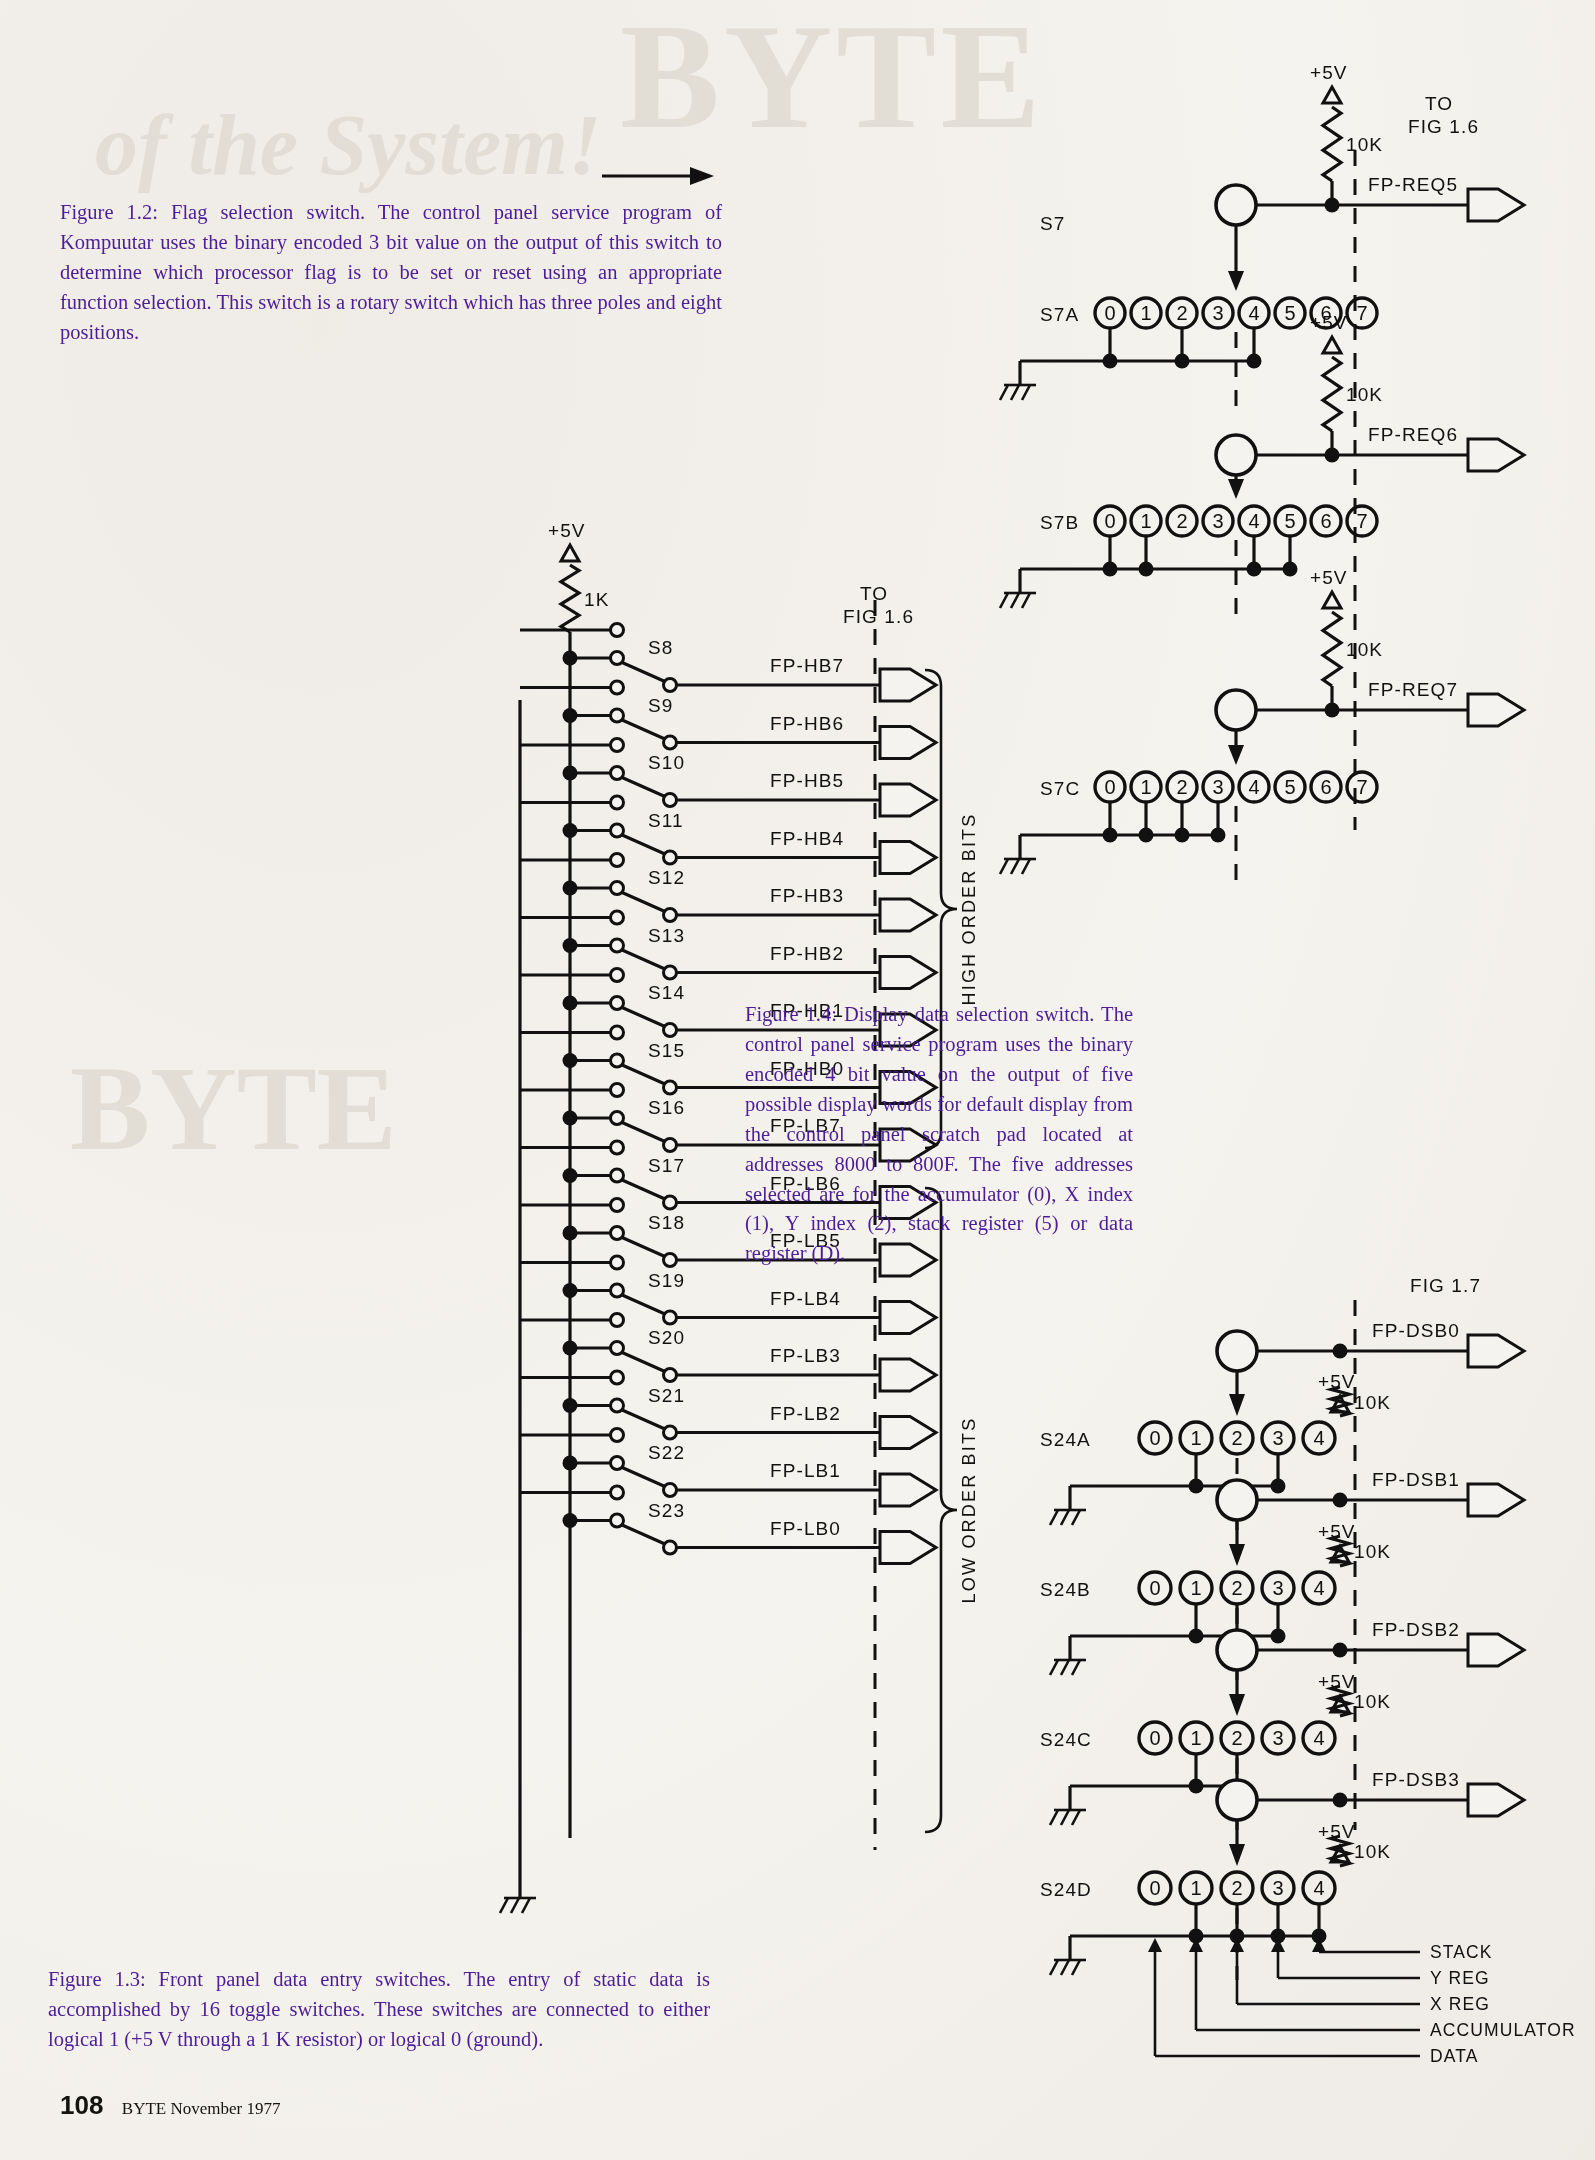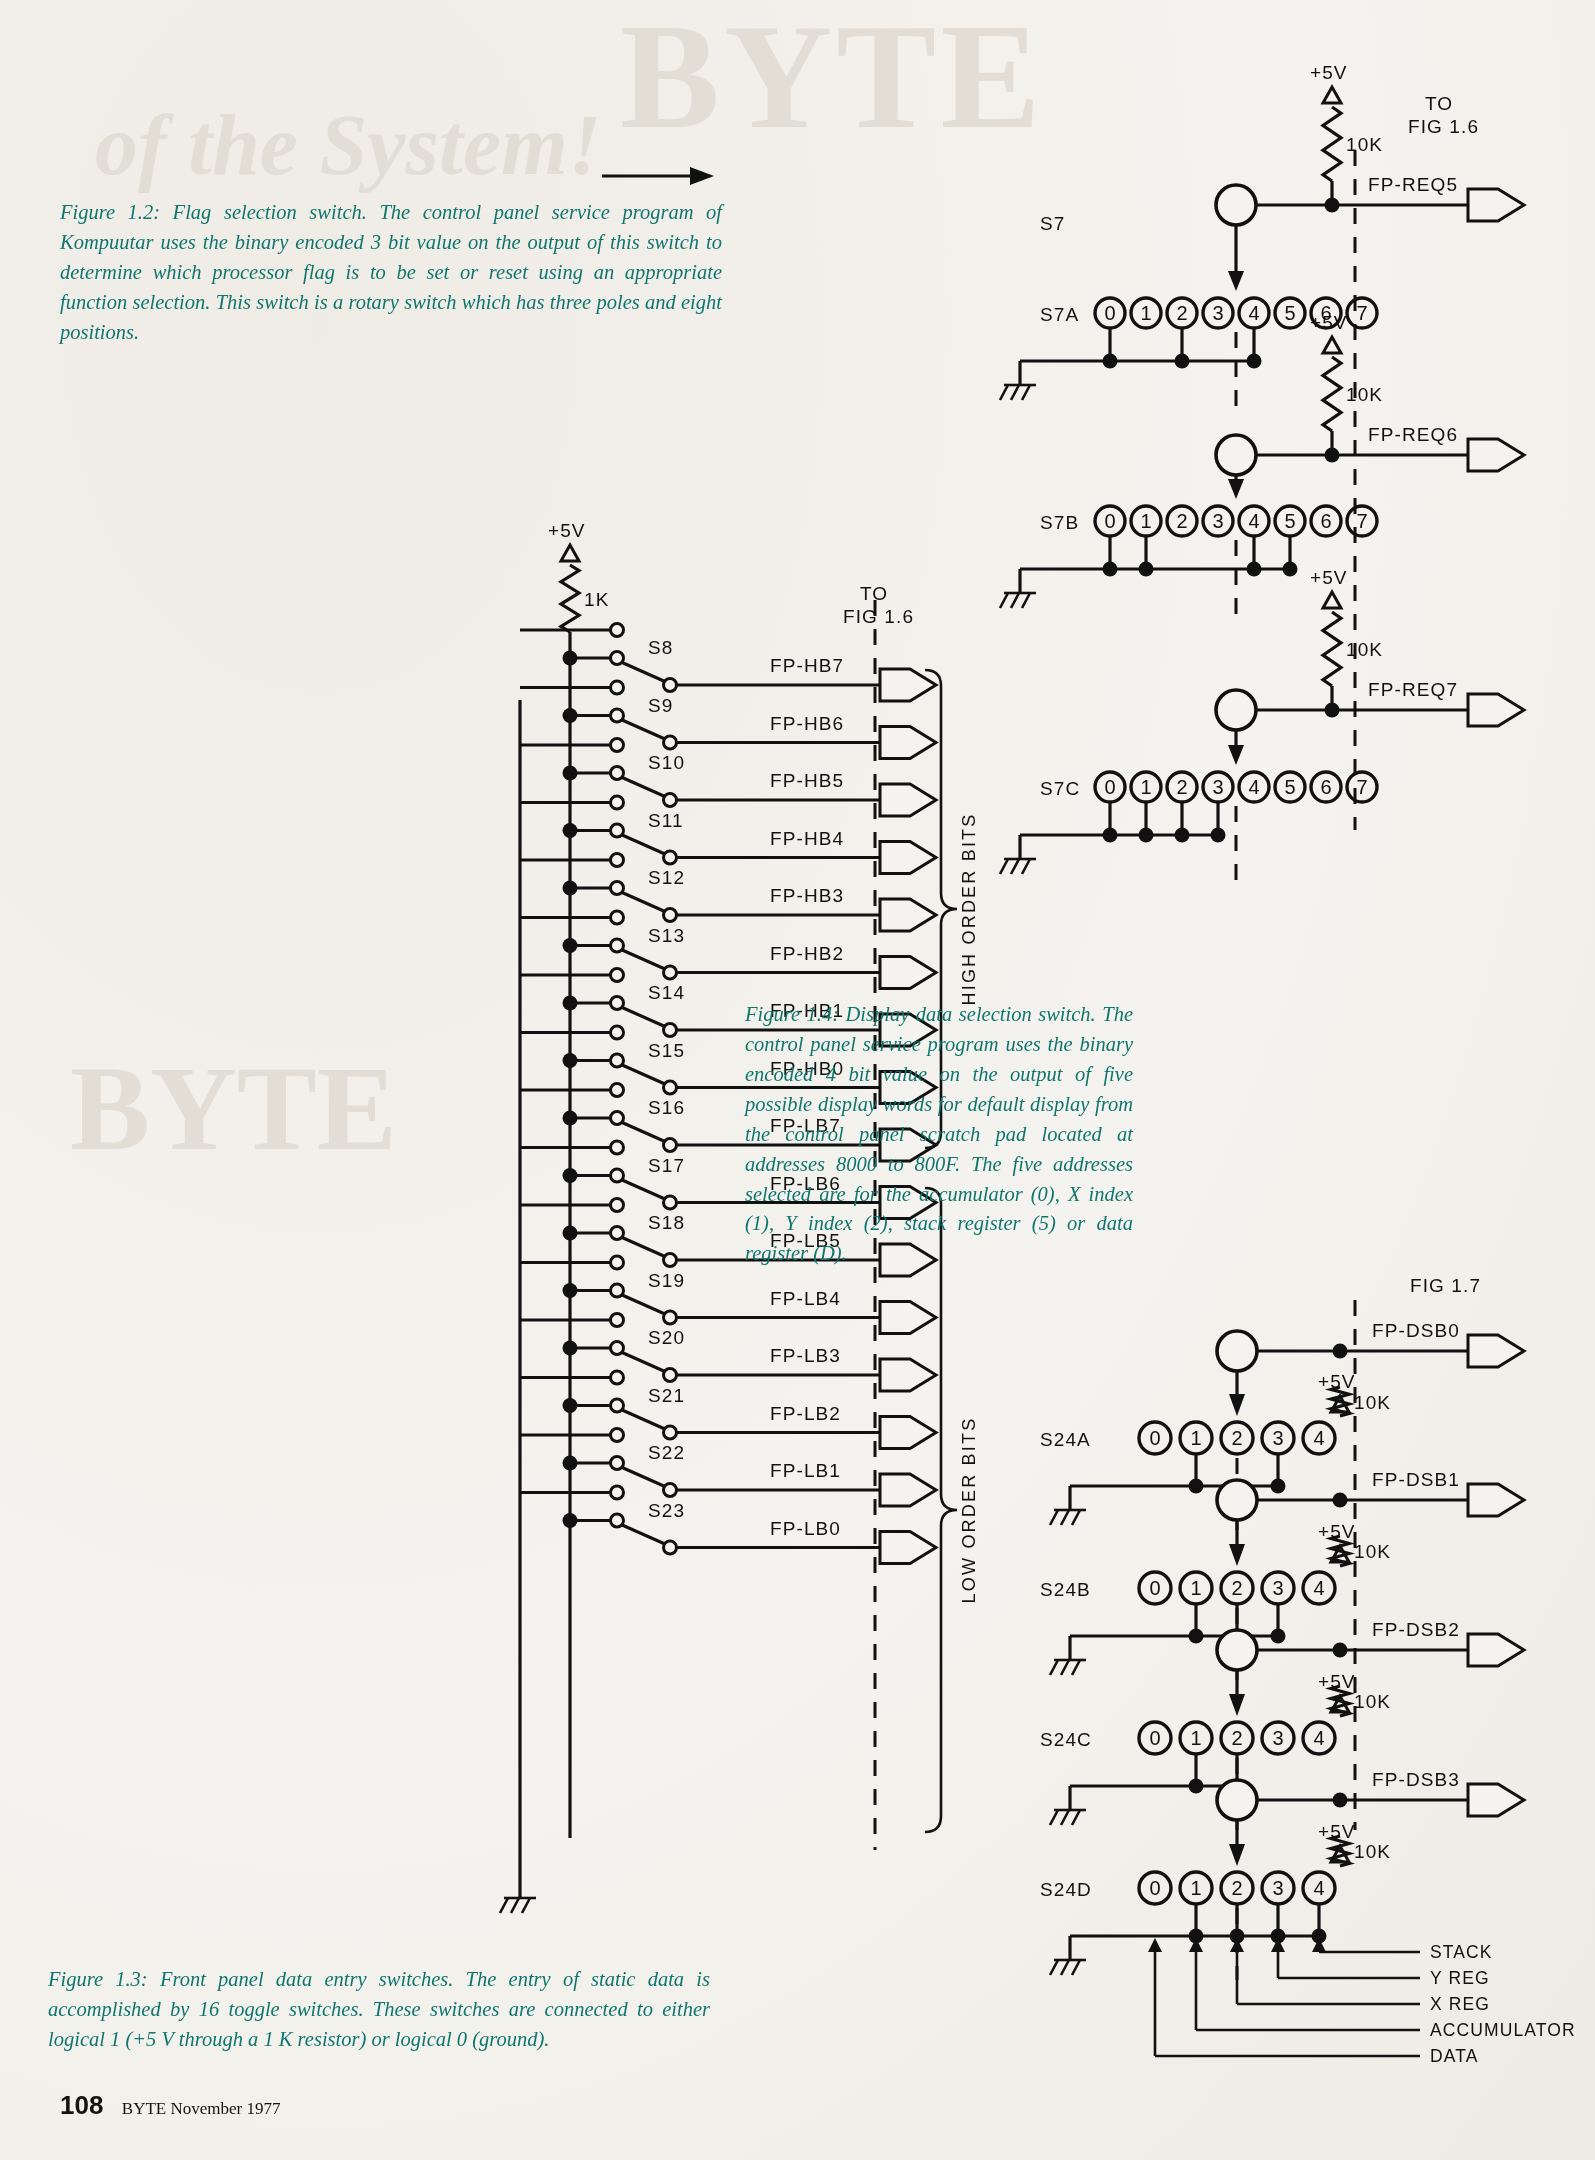--- a/index.html
+++ b/index.html
@@ -21,24 +21,23 @@
     font-family:"Liberation Serif", serif;
     pointer-events:none; user-select:none;
   }
   .ghost-title { top:-10px; left:620px; font-size:150px; letter-spacing:4px; }
   .ghost-sub   { top:95px; left:95px; font-size:86px; font-style:italic; }
   .ghost-blob  { top:1040px; left:70px; font-size:120px; }
 
   .caption {
     position:absolute;
     font-family:"Liberation Serif", serif;
-    font-style:italic;
     font-size:20.5px;
     line-height:1.46;
-    color:#0f766e;
+    color:#4c1d95;
     text-align:justify;
     text-justify:inter-word;
   }
   #cap-12 { left:60px; top:198px; width:662px; }
   #cap-13 { left:48px; top:1965px; width:662px; }
   #cap-14 { left:745px; top:1000px; width:388px; }
 
   .footer { position:absolute; left:60px; top:2090px; color:#15130f;text-align:right; }
   .footer .pg { font-size:26px; font-weight:bold; font-family:"Liberation Sans",sans-serif; }
   .footer .src { font-size:17px; font-family:"Liberation Serif",serif; margin-left:14px; }

